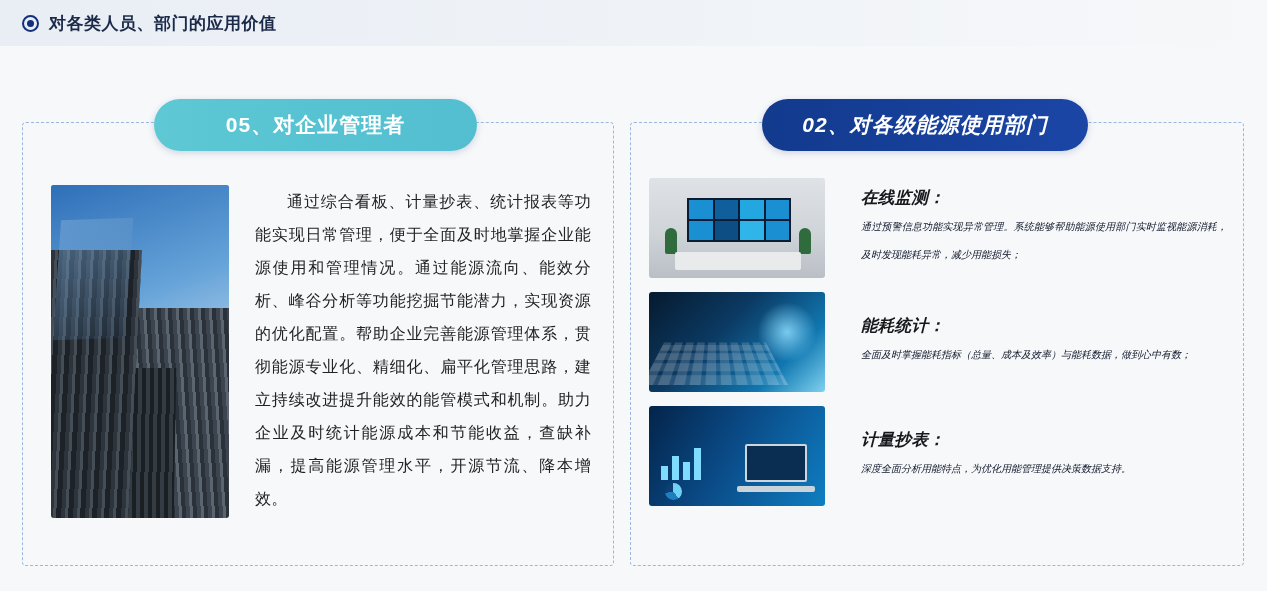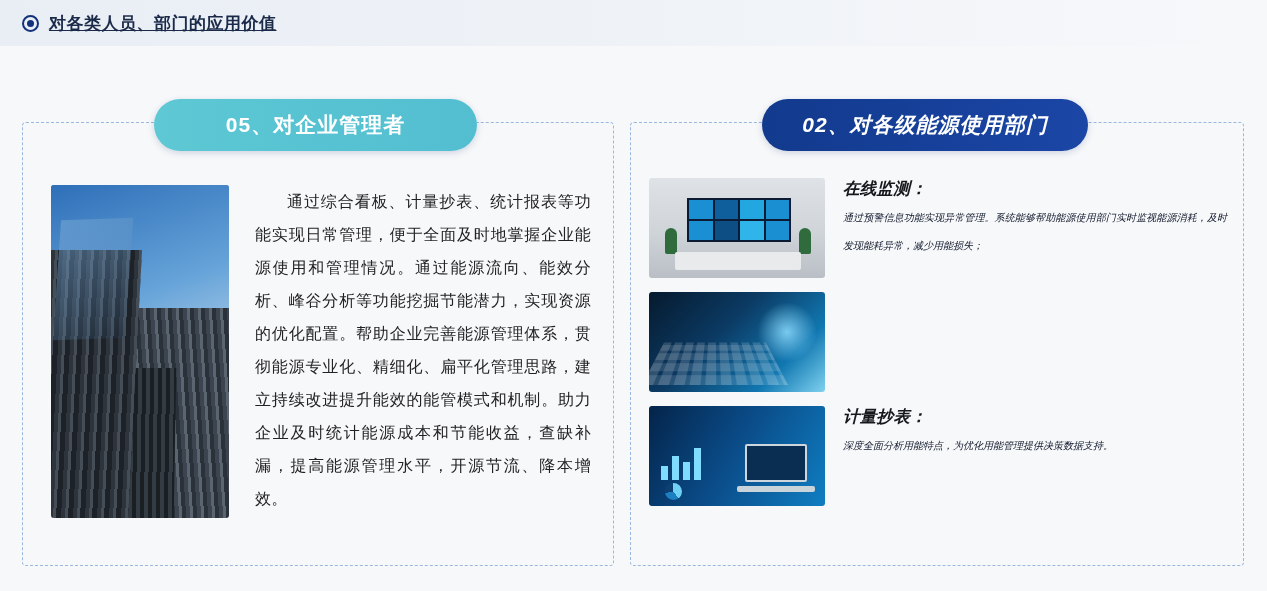--- a/index.html
+++ b/index.html
@@ -44,21 +44,20 @@
     height: 7px;
     border-radius: 50%;
     background: #13317a;
   }
   .header-title {
     margin-left: 10px;
     font-size: 17px;
     font-weight: bold;
     color: #1b2a49;
     letter-spacing: .5px;
-    text-decoration: underline;
   }
 
   
   .panel {
     position: absolute;
     top: 122px;
     border: 1px dashed #9bb7e0;
     border-radius: 4px;
     background: transparent;
     box-sizing: border-box;
@@ -159,22 +158,23 @@
     left: 0; top: 0;
     width: 100%; height: 100%;
     padding: 55px 16px 18px 18px;
     box-sizing: border-box;
     display: flex;
     flex-direction: column;
     justify-content: flex-start;
   }
   .feature-row {
     display: flex;
-    align-items: flex-start;
+    align-items: center;
     margin-bottom: 14px;
+    gap: 18px;
   }
   .feature-thumb {
     flex: 0 0 176px;
     width: 176px;
     height: 100px;
     border-radius: 3px;
     overflow: hidden;
     position: relative;
   }
   
@@ -354,20 +354,24 @@
         <div class="feature-title">在线监测：</div>
         <div class="feature-desc">通过预警信息功能实现异常管理。系统能够帮助能源使用部门实时监视能源消耗，及时发现能耗异常，减少用能损失；</div>
       </div>
     </div>
 
     <div class="feature-row">
       <div class="feature-thumb thumb-keyboard">
         <div class="glow"></div>
         <div class="keys"></div>
       </div>
+      <div class="feature-text">
+        <div class="feature-title">能耗统计：</div>
+        <div class="feature-desc">全面及时掌握能耗指标（总量、成本及效率）与能耗数据，做到心中有数；</div>
+      </div>
     </div>
 
     <div class="feature-row">
       <div class="feature-thumb thumb-analytics">
         <div class="bars">
             <i></i>
             <i></i>
             <i></i>
             <i></i>
           </div>

